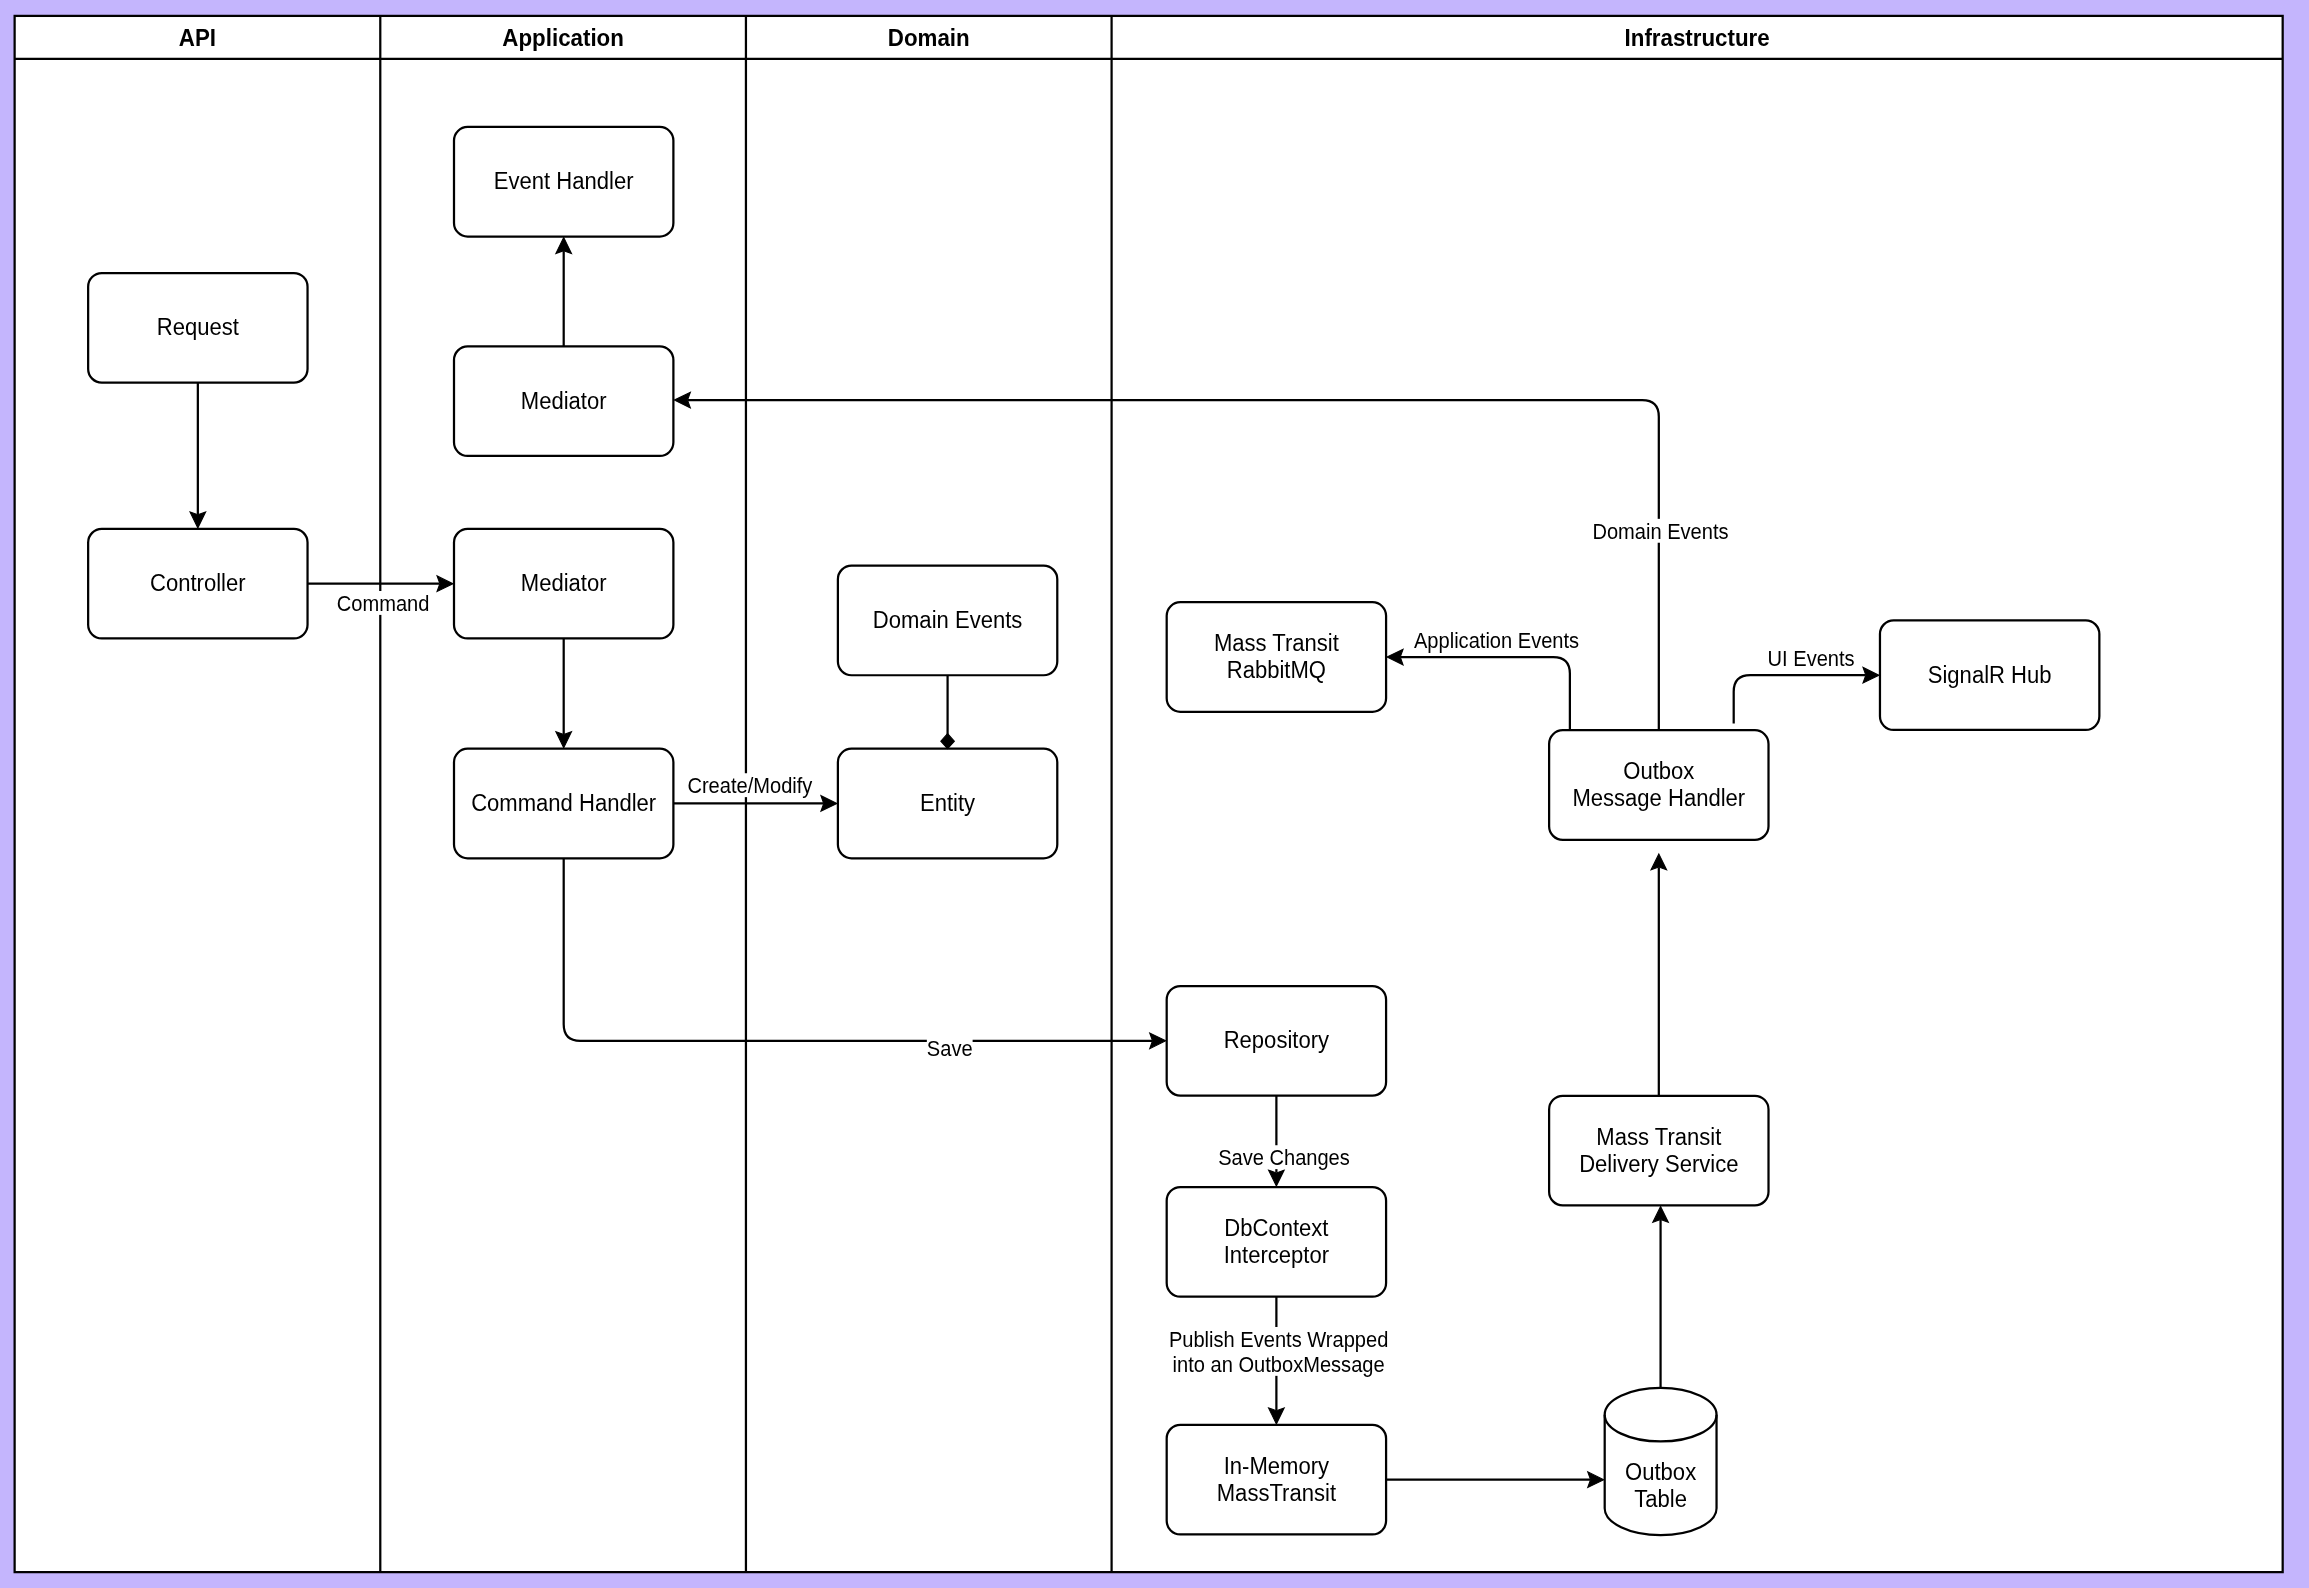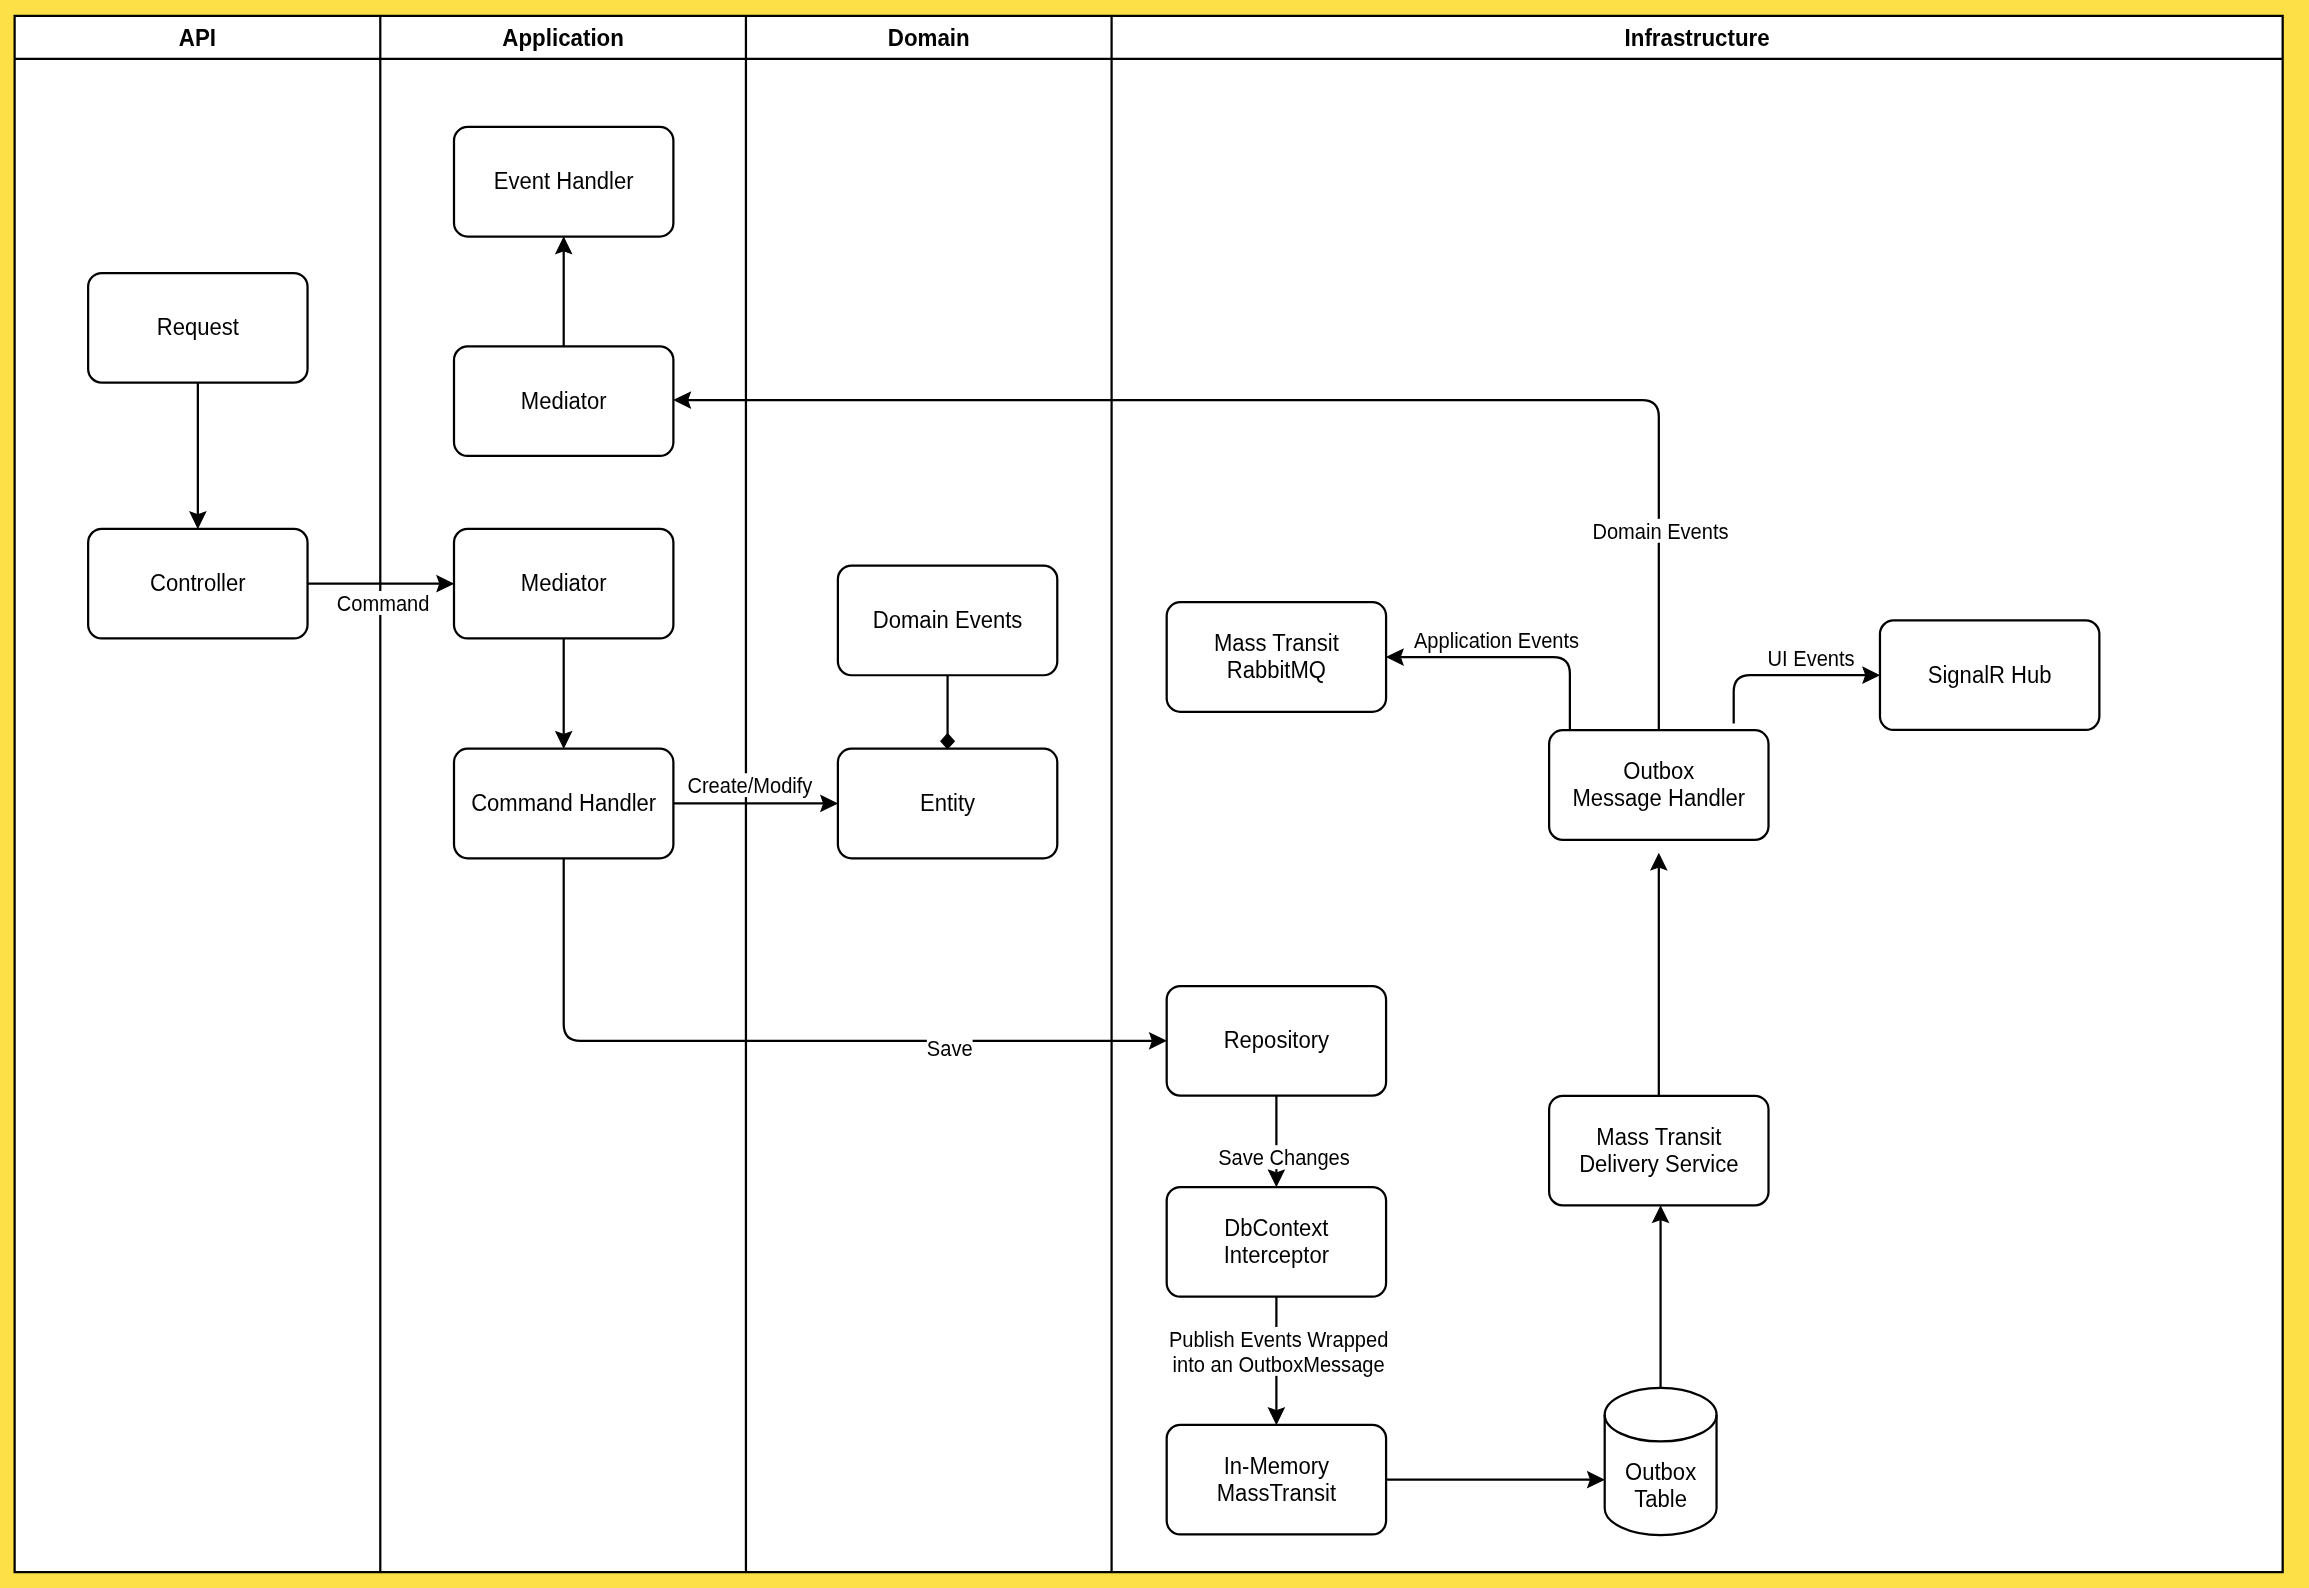--- a/index.html
+++ b/index.html
@@ -1,20 +1,20 @@
 <!DOCTYPE html>
 <html><head>
 <meta charset="utf-8">
 <title>Clean Architecture Outbox Flow Diagram</title>
 <style>
   html,body{margin:0;padding:0;background:#ffffff;}
   body{width:2309px;height:1589px;overflow:hidden;
        font-family:"Liberation Sans", sans-serif;
        -webkit-font-smoothing:antialiased;}
-  #canvas{position:relative;width:2309px;height:1589px;background:#fde047;}
+  #canvas{position:relative;width:2309px;height:1589px;background:#c4b5fd;}
   svg#diagram{position:absolute;left:0;top:0;width:2309px;height:1589px;display:block;}
   .node-shape{fill:#ffffff;stroke:#000000;stroke-width:2.3;}
   .edge{stroke:#000000;stroke-width:2.3;fill:none;stroke-linejoin:round;stroke-linecap:butt;}
   .arrow-head{fill:#000000;stroke:#000000;stroke-width:1.1;stroke-linejoin:miter;stroke-miterlimit:4;}
   .diamond-head{fill:#000000;stroke:#000000;stroke-width:1.2;stroke-linejoin:miter;}
   text{fill:#000000;}
   .lane-title{font-size:24.6px;font-weight:bold;text-anchor:middle;}
   .node-label{font-size:24.8px;text-anchor:middle;}
   .edge-label{font-size:22.2px;text-anchor:middle;}
 </style>

